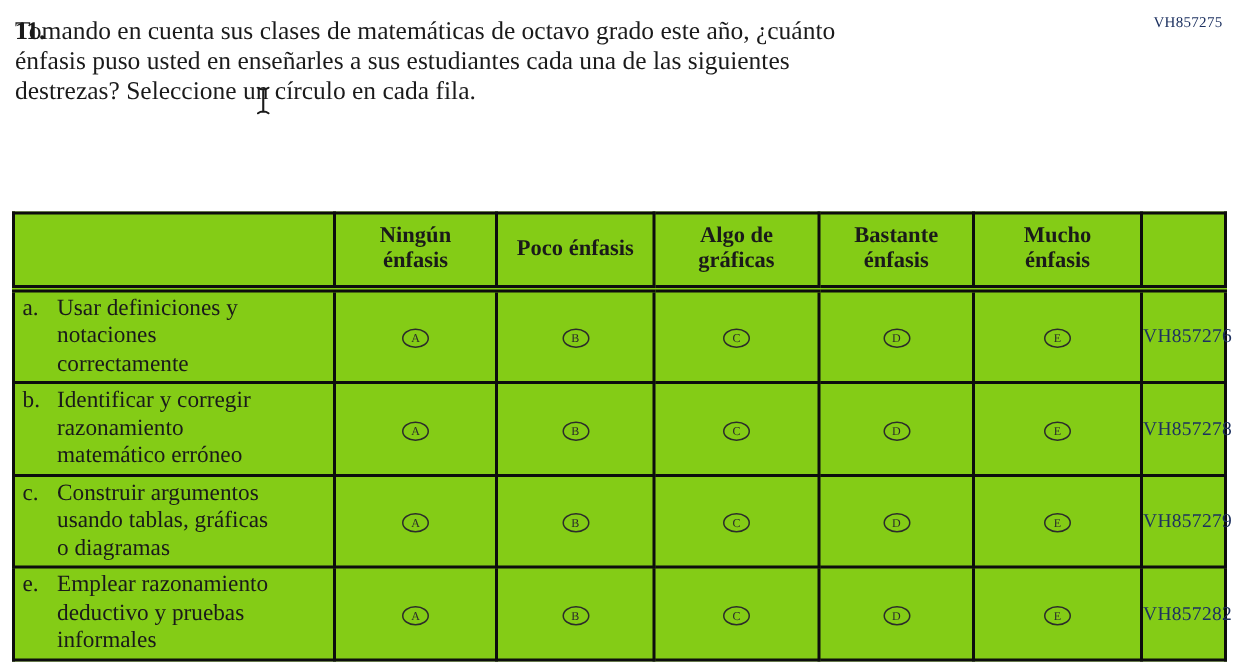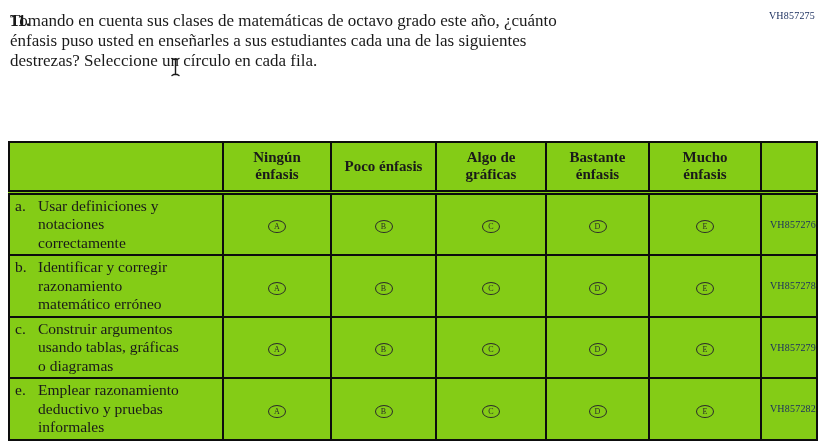--- a/index.html
+++ b/index.html
@@ -117,21 +117,21 @@
     border-radius: 50%;
     font-size: 8px;
     line-height: 11px;
     text-align: center;
     color: #2b2b2b;
     cursor: pointer;
   }
 
   td.code-cell {
     text-align: right;
-    font-size: 10px;
+    font-size: 13px;
     color: #1d3160;
     letter-spacing: 0.2px;
   }
 </style>
 </head>
 <body>
 
 <div id="page">
 
   <span class="form-code">VH857275</span>

